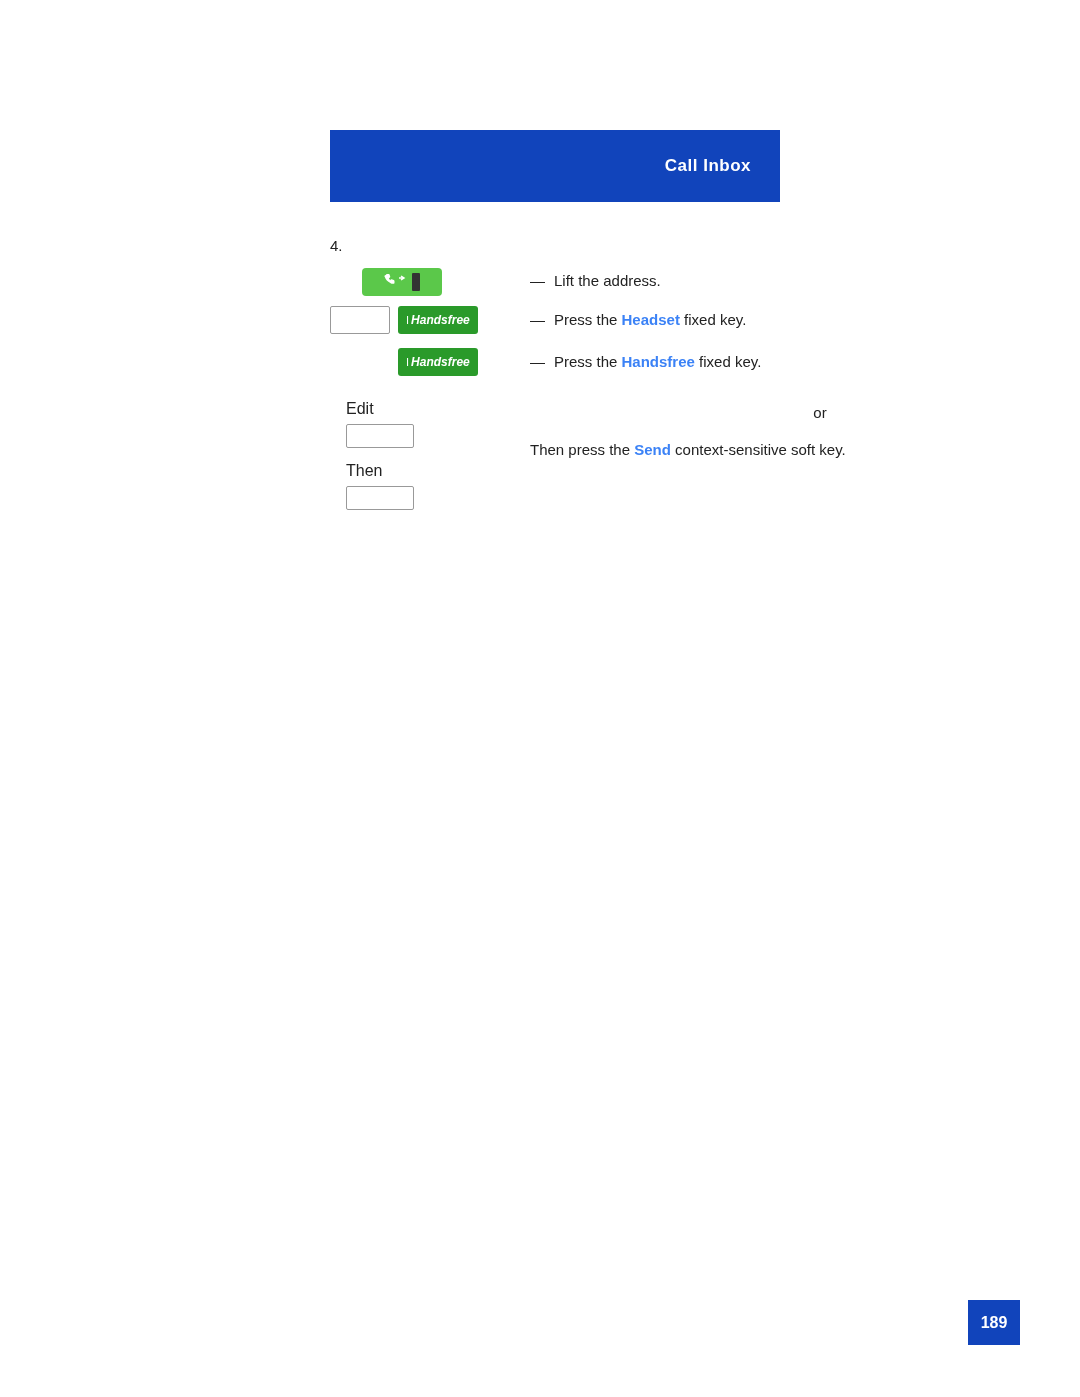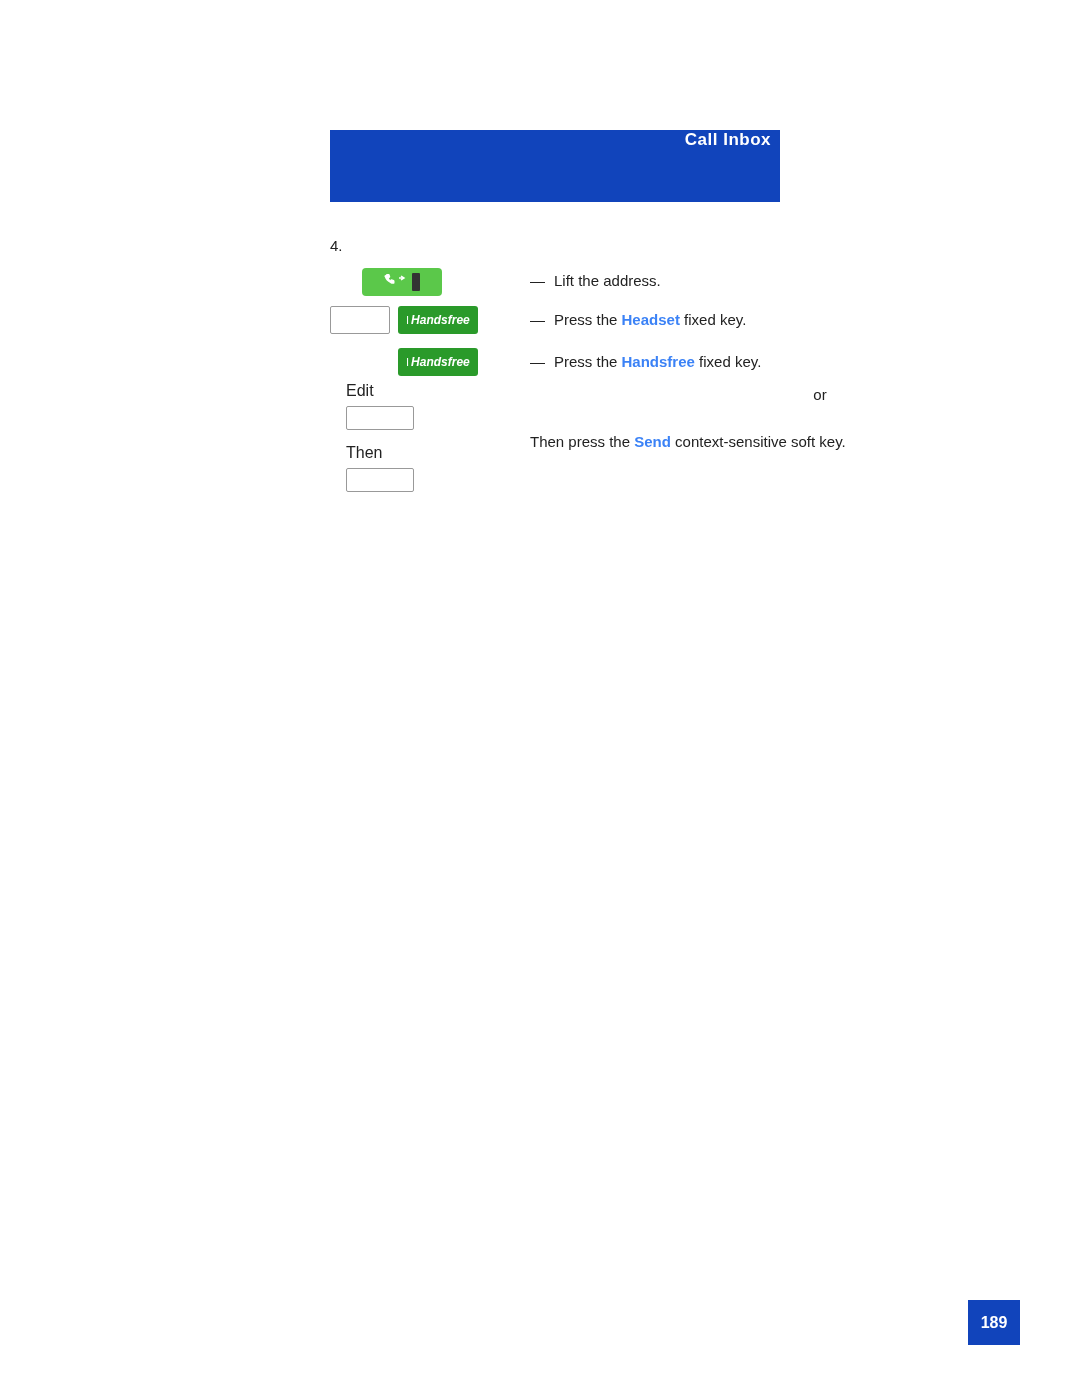--- a/index.html
+++ b/index.html
@@ -17,23 +17,23 @@
 
     
     .header-bar {
       position: absolute;
       top: 130px;
       left: 330px;
       width: 450px;
       height: 72px;
       background-color: #1144bb;
       display: flex;
-      align-items: flex-start;
+      align-items: center;
       justify-content: flex-end;
-      padding-right: 9px;
+      padding-right: 29px;
     }
 
     .header-title {
       color: #ffffff;
       font-size: 17px;
       font-weight: bold;
       letter-spacing: 0.5px;
     }
 
     
@@ -197,21 +197,21 @@
       border: 1px solid #999;
       background: #fff;
       border-radius: 2px;
       margin-left: 16px;
     }
 
     .edit-call-right {
       flex: 1;
       display: flex;
       flex-direction: column;
-      gap: 18px;
+      gap: 8px;
       padding-top: 4px;
     }
 
     .or-line {
       text-align: center;
       font-size: 15px;
       color: #222;
       margin-bottom: 2px;
       padding-left: 80px;
     }
@@ -306,21 +306,21 @@
 
       <div class="bullet-line" style="margin-top: 14px;">
         <span class="em-dash">—</span>
         <span class="bullet-text">
           Press the <span class="blue-link">Handsfree</span><span> fixed key.</span>
         </span>
       </div>
     </div>
   </div>
 
-  <div class="edit-call-section" style="margin-top: 2px;">
+  <div class="edit-call-section" style="margin-top: 20px;">
 
     <div class="edit-call-left">
       <span class="key-label">Edit</span>
       <div class="soft-key-box"></div>
       <span class="key-label" style="margin-top:10px;">Then</span>
       <div class="soft-key-box"></div>
     </div>
 
     <div class="edit-call-right">
       <div class="or-line">or</div>

